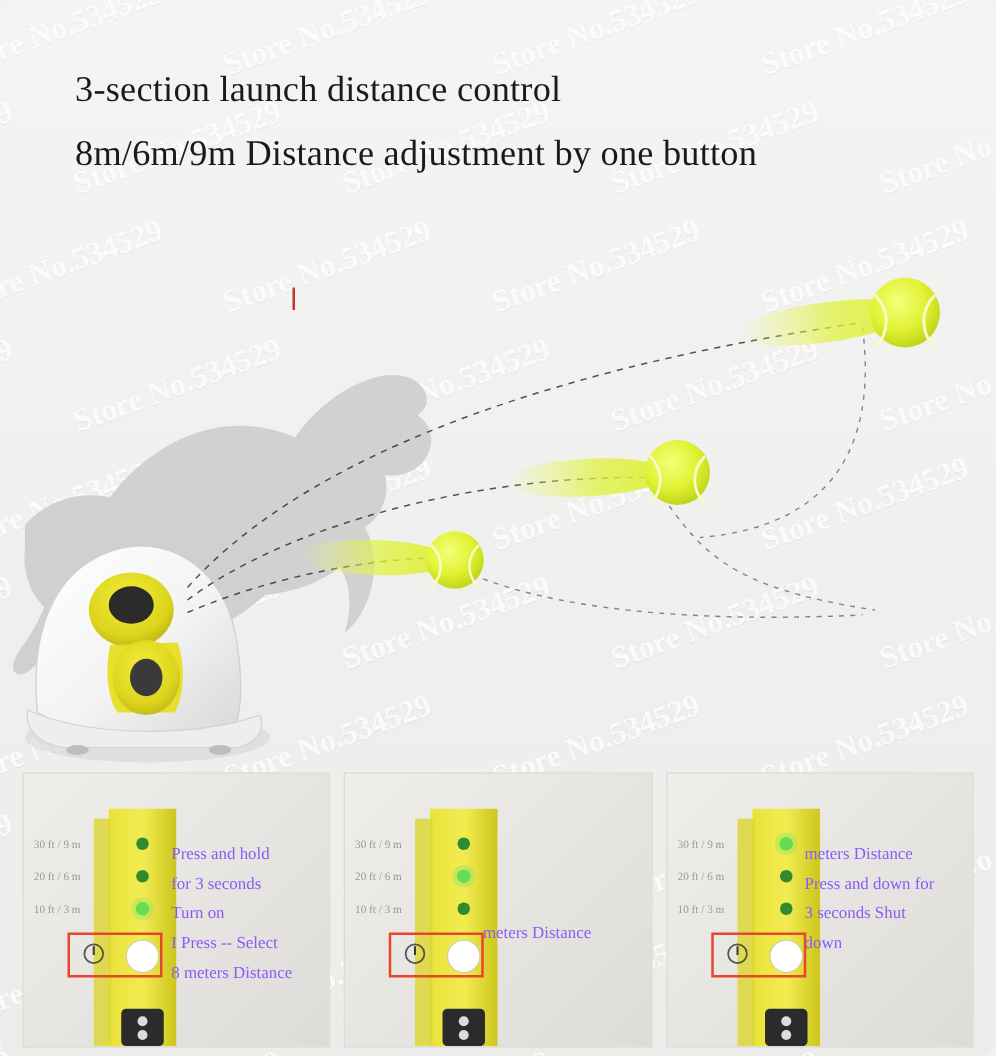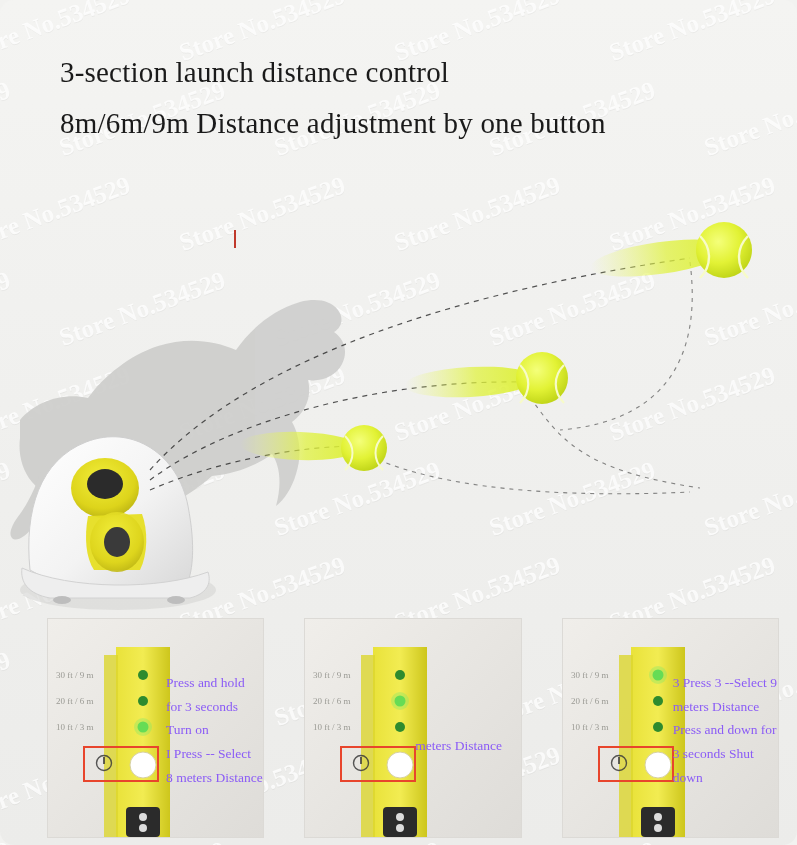--- a/index.html
+++ b/index.html
@@ -78,21 +78,20 @@
     gap: 11px;
     z-index: 9;
   }
   .panel {
     position: relative;
     width: 246px;
     height: 218px;
     background: #eceae6;
     border: 1px solid #dcdad6;
     overflow: hidden;
-    margin-left: 29px;
   }
   .panel-inner {
     position: absolute;
     inset: 0;
     background: linear-gradient(135deg,#f0eeea 0%,#e8e6e2 45%,#dedcd8 100%);
   }
   .panel svg { position:absolute; left:0; top:0; }
   .panel-text {
     position: absolute;
     left: 118px;
@@ -305,21 +304,20 @@
         <rect x="78" y="188" width="34" height="30" rx="4" fill="#2b2b2b"></rect>
         <circle cx="95" cy="198" r="4" fill="#dcdcdc"></circle>
         <circle cx="95" cy="209" r="4" fill="#dcdcdc"></circle>
         <g font-family="Liberation Serif, serif" font-size="9" fill="#9a9a94">
           <text x="8" y="59">30 ft / 9 m</text>
           <text x="8" y="85">20 ft / 6 m</text>
           <text x="8" y="111">10 ft / 3 m</text>
         </g>
       </svg>
       <div class="panel-text wide">
-        <div>3 Press 3 --Select 9</div>
         <div>meters Distance</div>
         <div>Press and down for</div>
         <div>3 seconds  Shut</div>
         <div>down</div>
       </div>
     </div>
 
   </div>
 
   <div class="watermark-layer" id="wm-layer">

